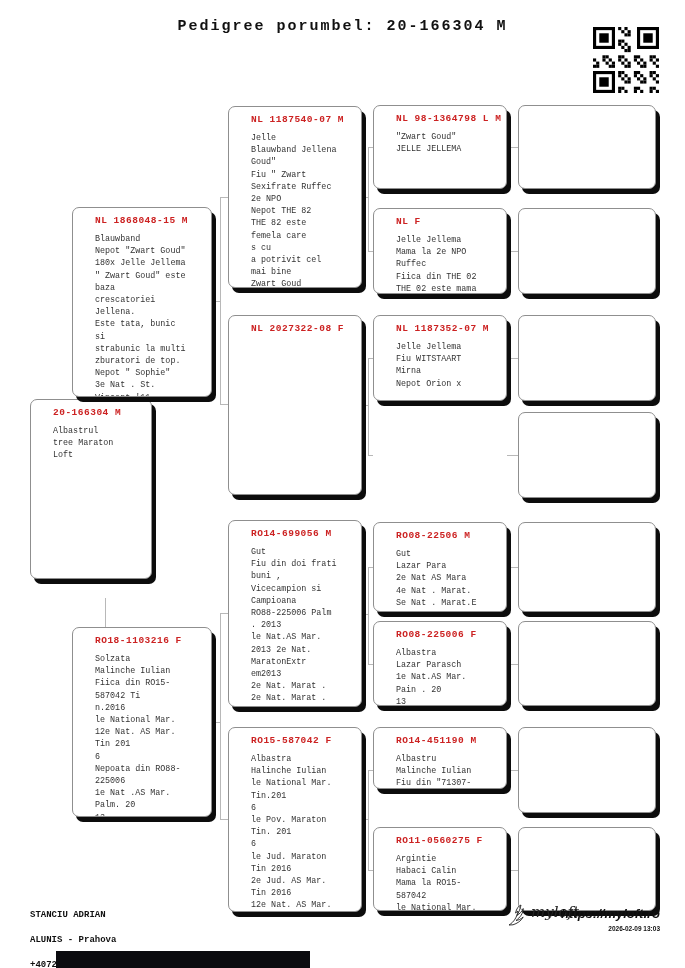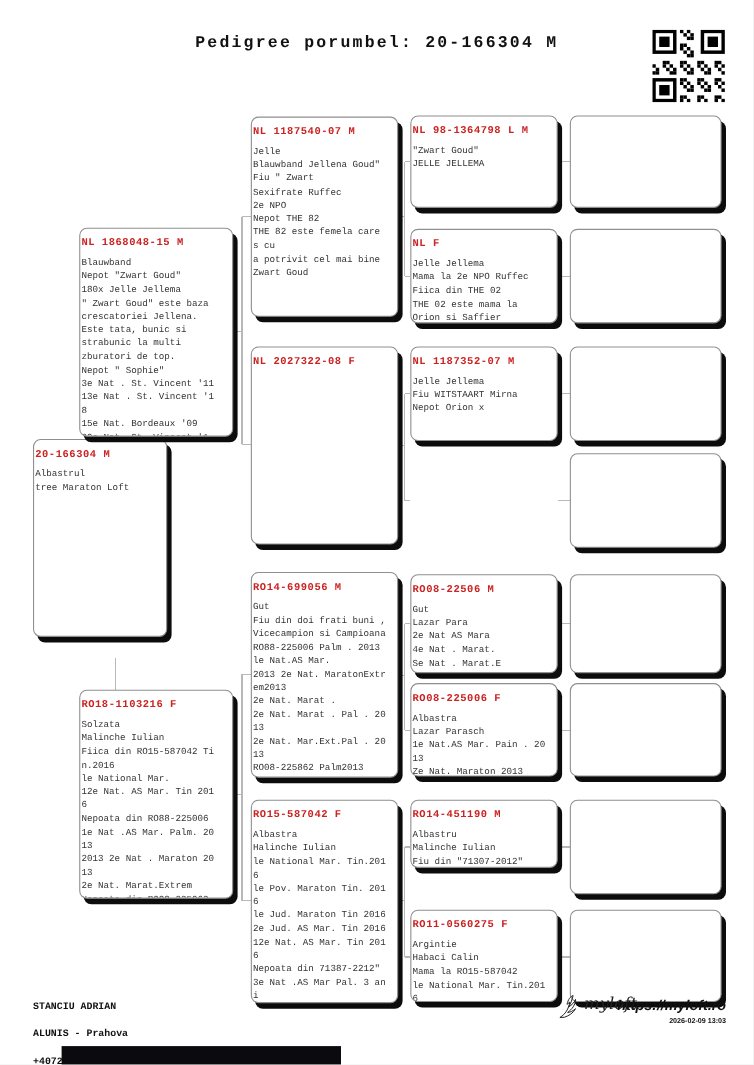--- a/index.html
+++ b/index.html
@@ -1,23 +1,23 @@
 <!DOCTYPE html>
 <html><head>
 <meta charset="utf-8">
 <style>
   html,body{margin:0;padding:0;background:#e8e8e8;}
   .page{position:relative;width:685px;height:968px;background:#ffffff;overflow:hidden;
         font-family:"Liberation Mono","DejaVu Sans Mono",monospace;}
   .title{position:absolute;left:0;top:18px;width:685px;text-align:center;
-         font-size:15px;font-weight:bold;letter-spacing:2px;color:#111;margin-top:13px;}
+         font-size:15px;font-weight:bold;letter-spacing:2px;color:#111;}
   .qr{position:absolute;left:593px;top:27px;width:66px;height:66px;}
   .connectors{position:absolute;left:0;top:0;width:685px;height:968px;}
   .box{position:absolute;background:#fff;border:1px solid #8f8f8f;border-radius:7px;
-       box-shadow:4px 5px 0 #0c0c0c;padding:7px 1px;box-sizing:border-box;overflow:hidden;}
+       box-shadow:4px 5px 0 #0c0c0c;padding:7px 22px;box-sizing:border-box;overflow:hidden;}
   .ring{font-size:9.5px;font-weight:bold;color:#cc2222;letter-spacing:0.5px;margin-bottom:7px;white-space:nowrap;}
   .info{font-size:8.4px;line-height:12.2px;color:#333;white-space:pre-wrap;}
   .owner{position:absolute;left:30px;top:896px;font-size:9px;font-weight:bold;
          line-height:12.5px;color:#111;white-space:pre-line;}
   .owner div{white-space:nowrap;}
   .logo{position:absolute;left:505px;top:903px;display:flex;align-items:flex-start;}
   .logo .brand{font-family:"DejaVu Serif","Liberation Serif",serif;font-style:italic;
                font-size:15px;color:#222;margin-left:2px;}
   .url{position:absolute;right:25px;top:906px;font-family:"Liberation Sans","DejaVu Sans",sans-serif;
        font-weight:bold;font-style:italic;font-size:13px;color:#111;}

